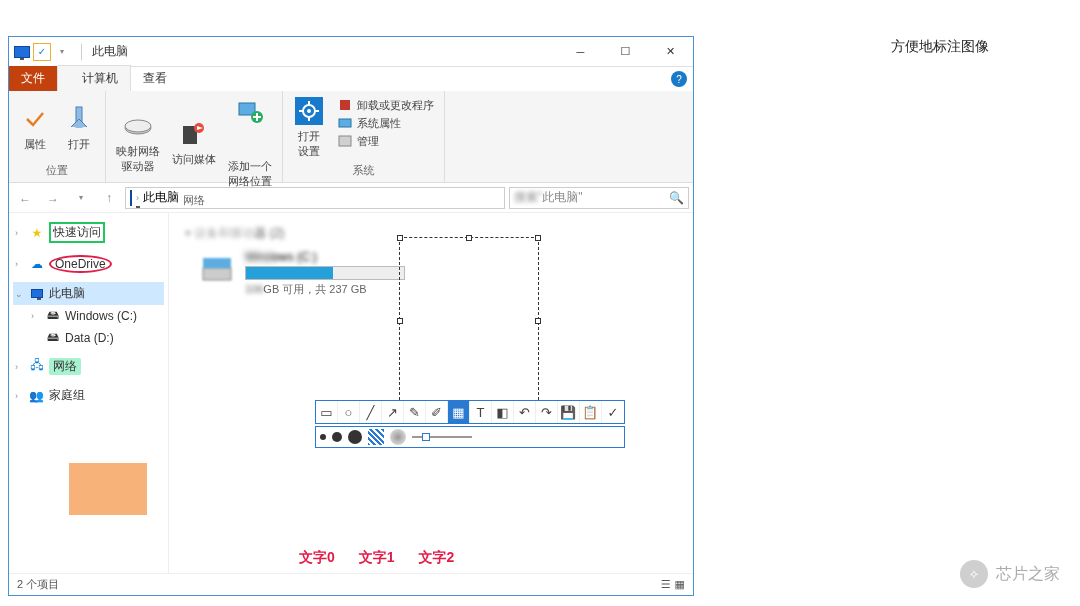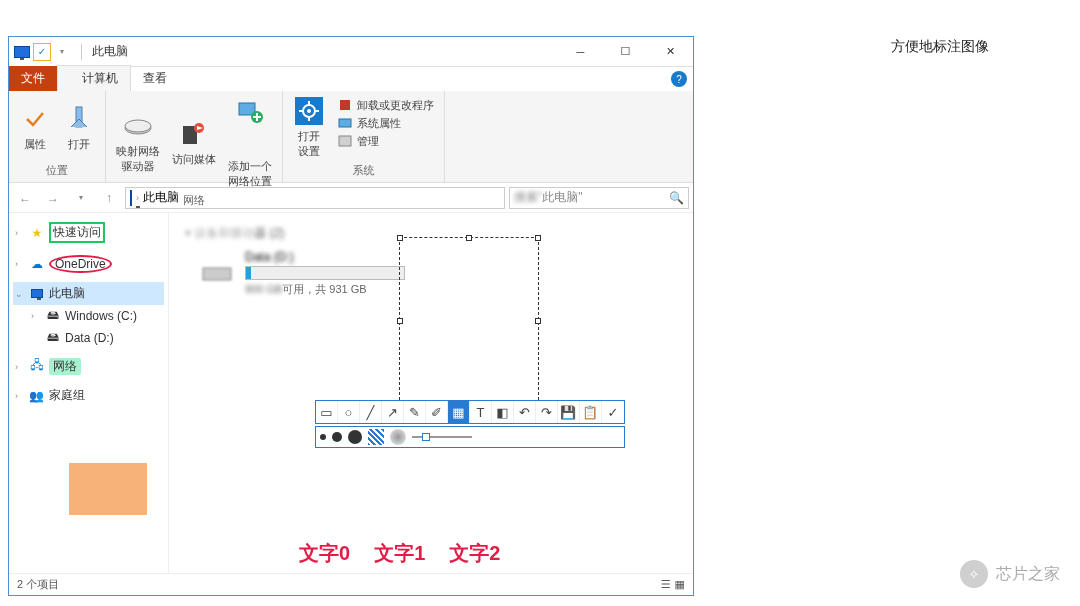--- a/index.html
+++ b/index.html
@@ -79,21 +79,21 @@
 .annot-row2 { display: flex; border: 1px solid #2a7ad2; background: #fff; align-items: center; padding: 2px 4px; gap: 6px; }
 .dot { border-radius: 50%; background: #333; }
 .dot.s1 { width: 6px; height: 6px; }
 .dot.s2 { width: 10px; height: 10px; }
 .dot.s3 { width: 14px; height: 14px; }
 .hatch { width: 16px; height: 16px; background: repeating-linear-gradient(45deg,#2a7ad2,#2a7ad2 2px,#fff 2px,#fff 4px); }
 .slider { width: 60px; height: 2px; background: #999; position: relative; }
 .slider .thumb { position: absolute; width: 8px; height: 8px; border: 1px solid #2a7ad2; background: #fff; top: -3px; left: 10px; }
 
 
-.text-annots { position: absolute; bottom: 28px; left: 290px; display: flex; gap: 24px; font-size: 20px; font-weight: bold; }
+.text-annots { position: absolute; bottom: 28px; left: 290px; display: flex; gap: 24px; font-size: 14px; font-weight: bold; }
 .txt-red { color: #e11d48; }
 .txt-red-outline { color: #e11d48; text-shadow: -1px -1px 0 #fff,1px -1px 0 #fff,-1px 1px 0 #fff,1px 1px 0 #fff; }
 
 
 .orange-block { position: absolute; left: 60px; top: 426px; width: 78px; height: 52px; background: #f4a460; opacity: 0.85; }
 
 
 .statusbar { position: absolute; bottom: 0; left: 0; right: 0; height: 22px; border-top: 1px solid #eee; display: flex; align-items: center; padding: 0 8px; font-size: 11px; color: #555; }
 .statusbar .view-icons { margin-left: auto; display: flex; gap: 4px; }
 
@@ -308,28 +308,29 @@
 
     <div class="content">
       <div class="group-header">
         <span style="opacity:0.5;">▾ 设备和驱动</span><span>器 (2)</span>
       </div>
       <div class="drive-row">
         <div class="drive">
           <div class="dico">
               <svg width="36" height="32">
                 <rect x="4" y="14" width="28" height="12" fill="#ccc" stroke="#888"></rect>
+                <rect x="4" y="4" width="28" height="10" fill="#5dade2"></rect>
               </svg>
             </div>
           <div class="dinfo">
-            <div class="dname blur-partial">Data (D:)</div>
+            <div class="dname"><span class="blur-partial">Wind</span><span>ows (C:)</span></div>
             <div class="bar">
-                <div class="fill" style="width:3%;"></div>
+                <div class="fill" style="width:55%;"></div>
               </div>
-            <div class="dfree"><span class="blur-partial">900 GB </span><span>可用，共 931 GB</span></div>
+            <div class="dfree"><span class="blur-partial">106 </span><span>GB 可用，共 237 GB</span></div>
           </div>
         </div>
       </div>
     </div>
   </div>
 
   <div class="selection-rect" style="left:390px; top:200px; width:140px; height:168px;">
     <div class="handle" style="left:-3px; top:-3px;"></div>
     <div class="handle" style="left:calc(50% - 3px); top:-3px;"></div>
     <div class="handle" style="right:-3px; top:-3px;"></div>

